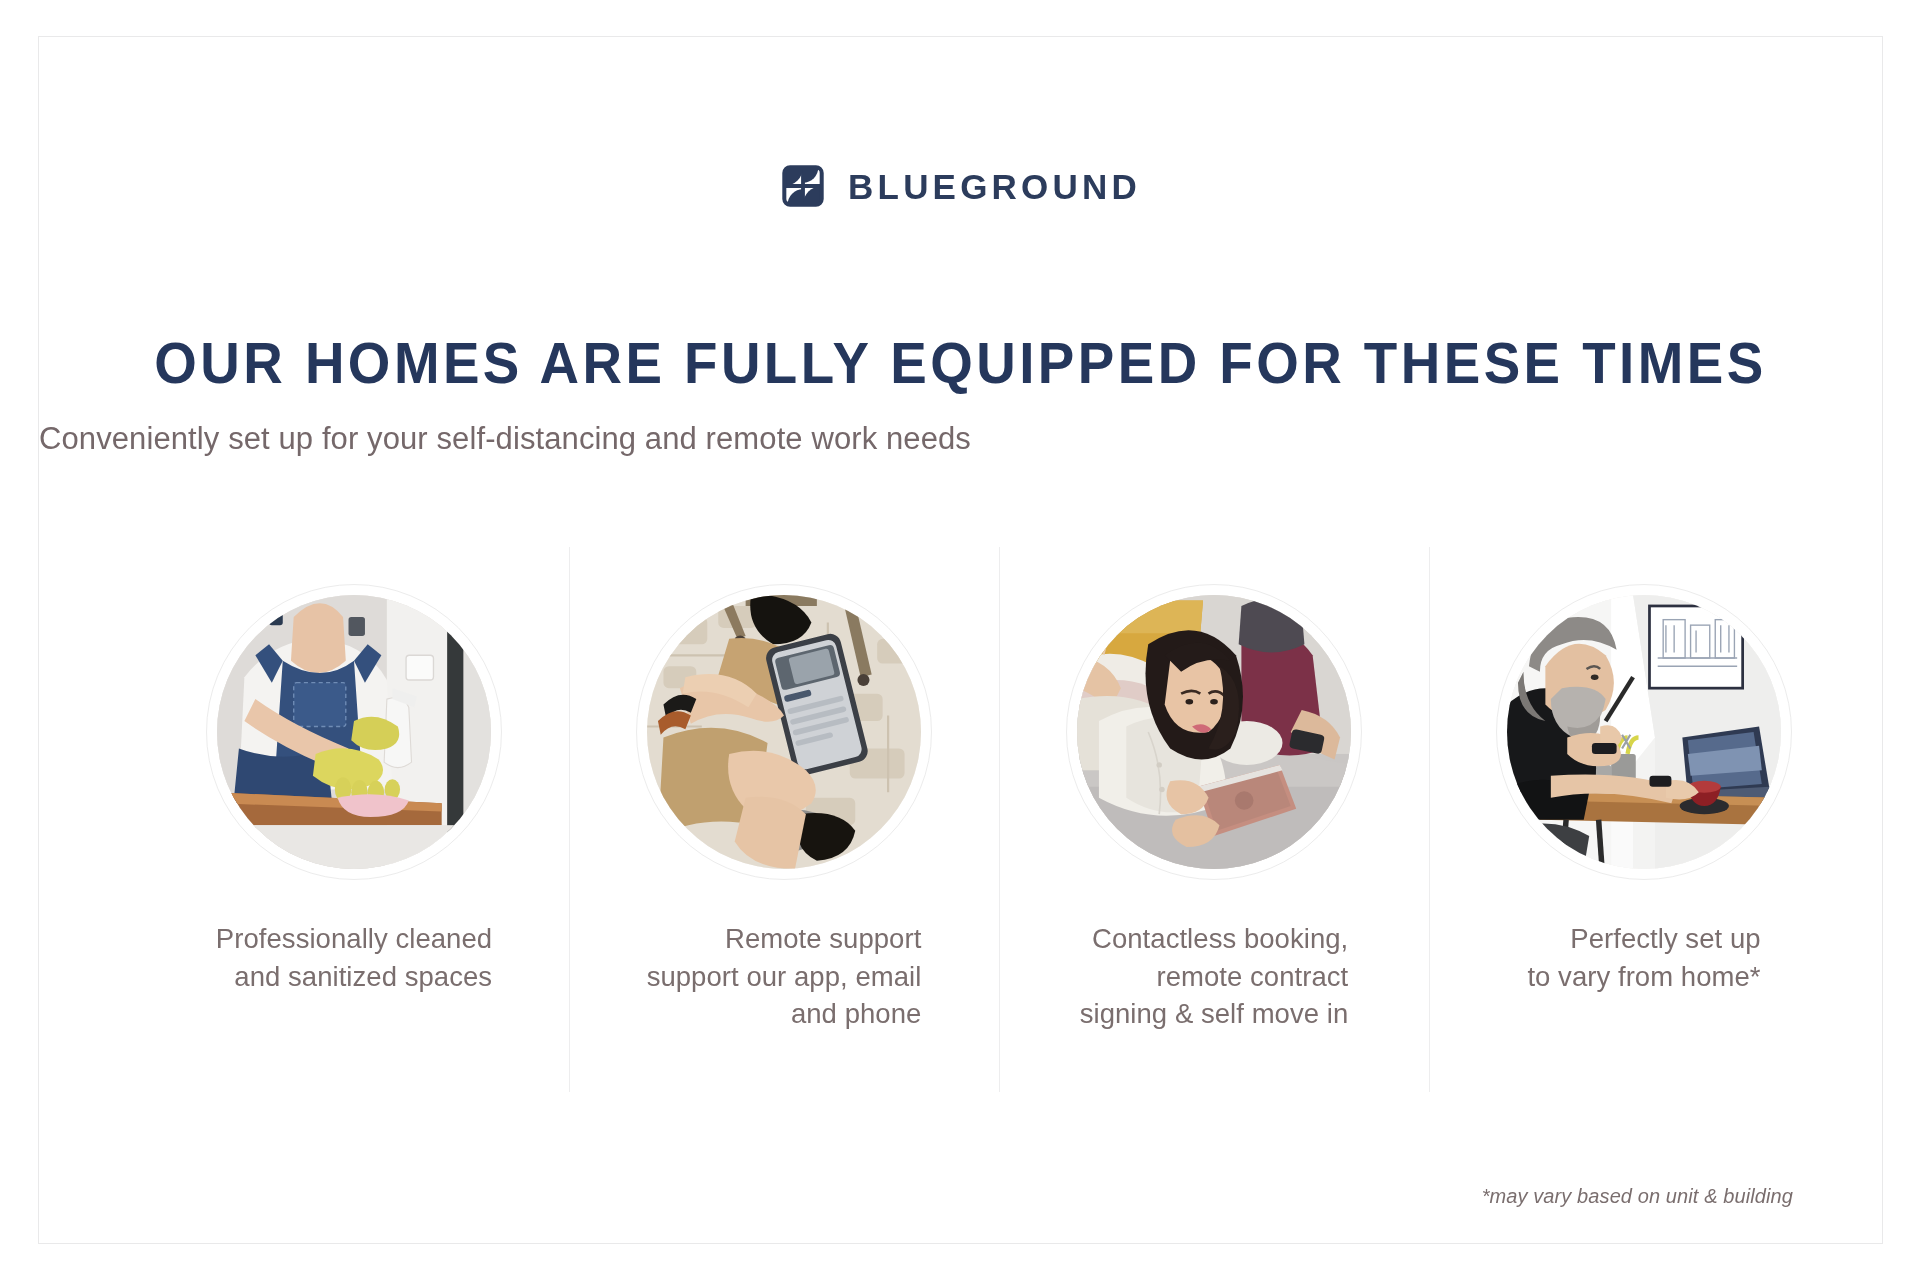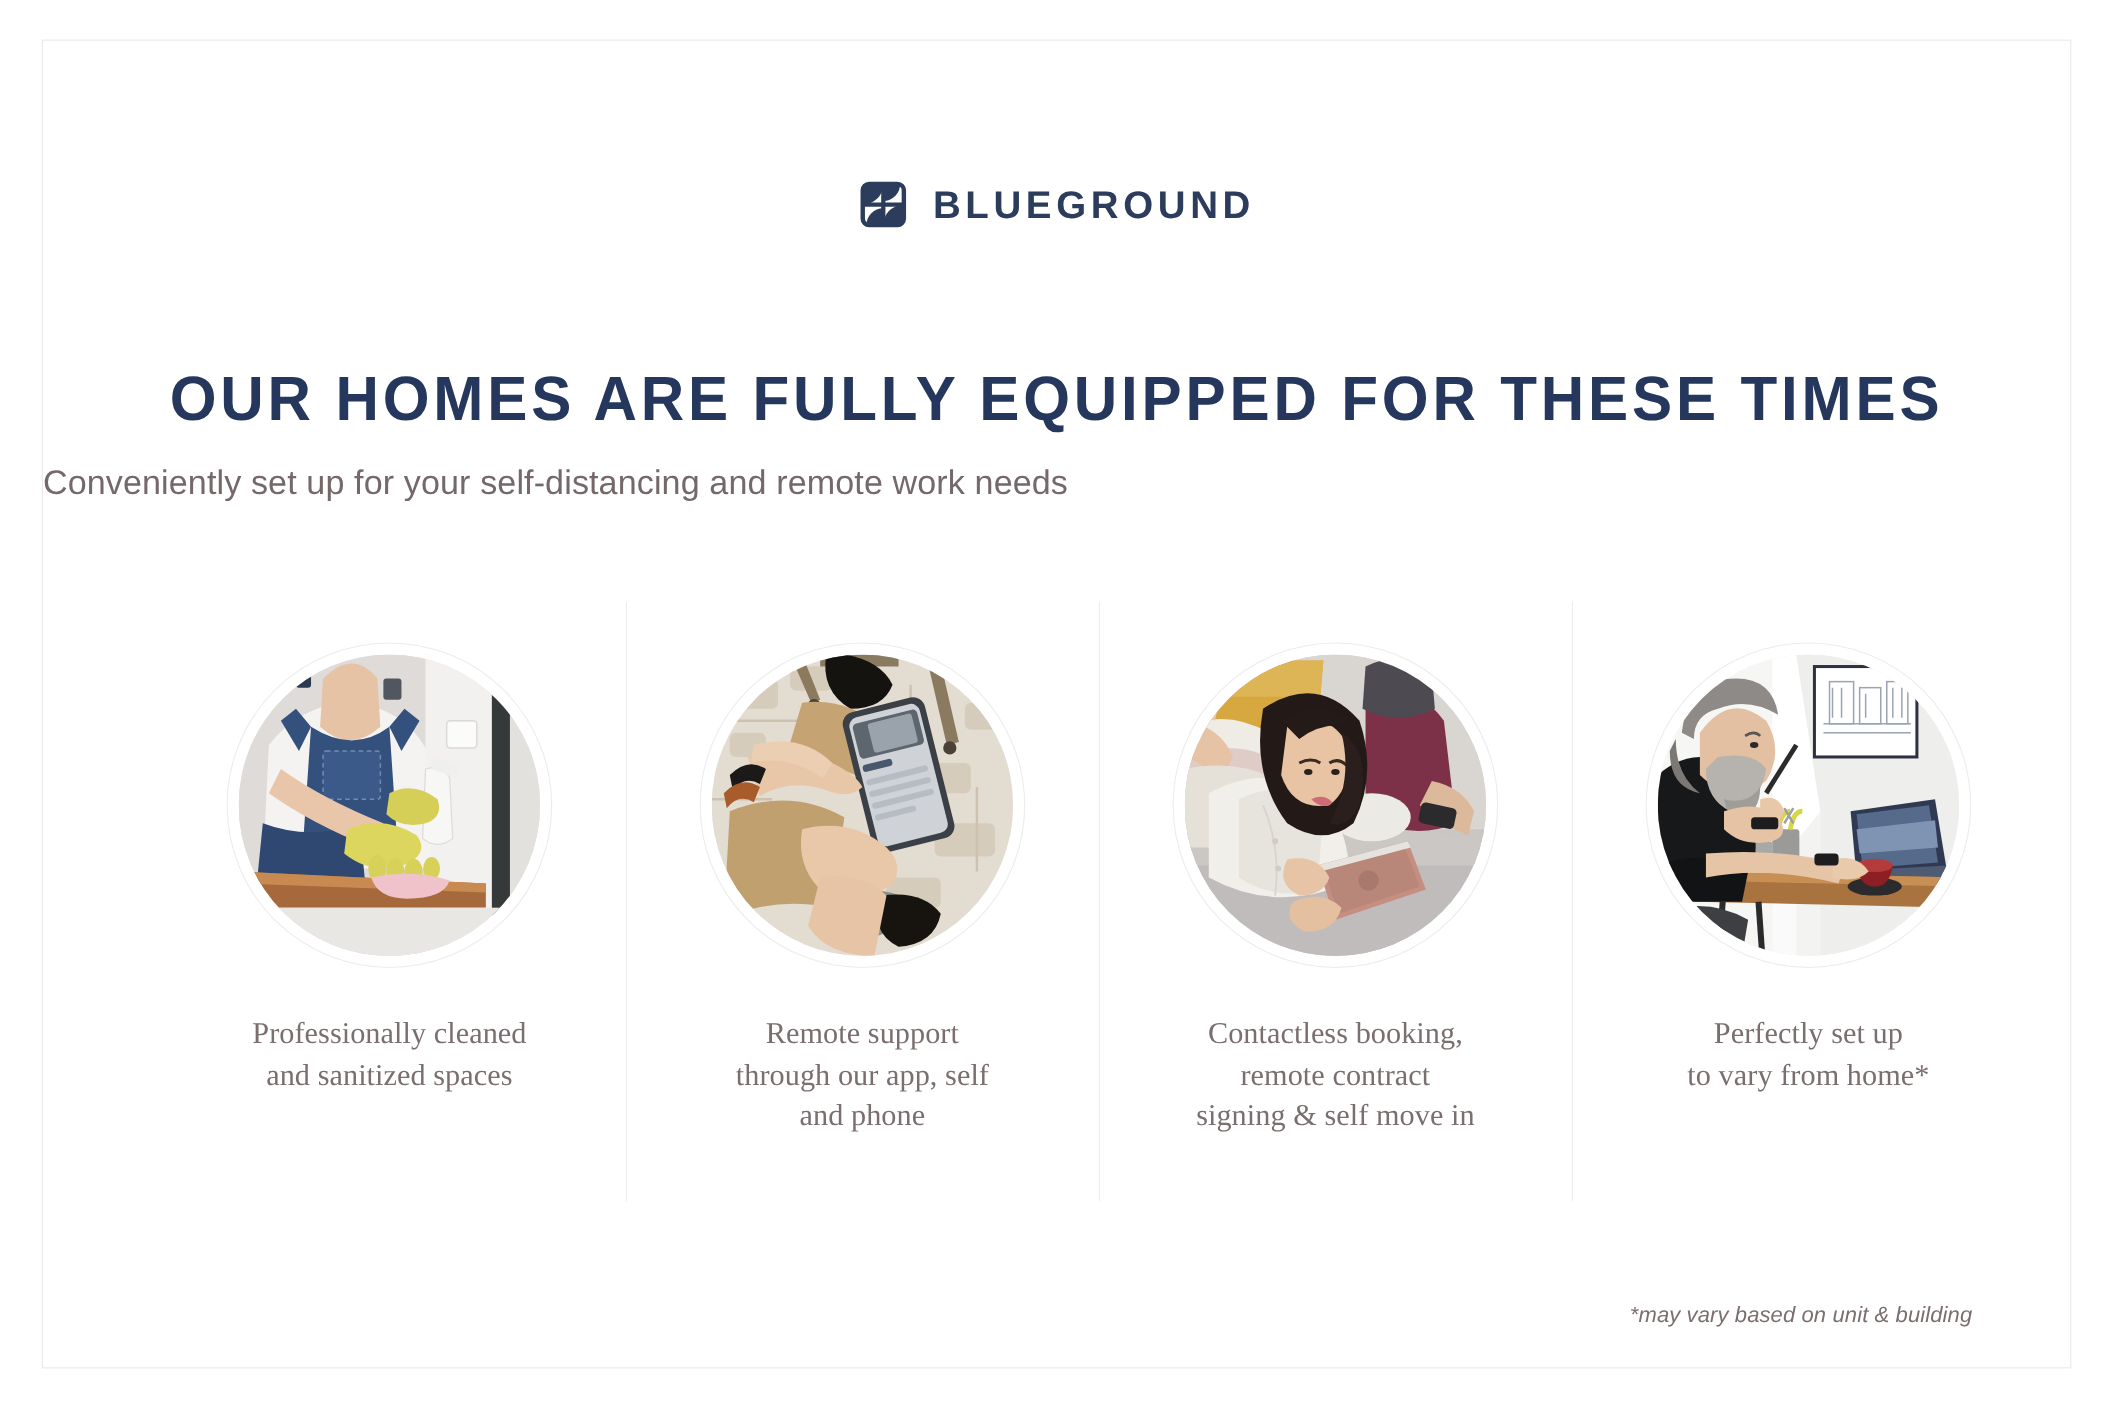--- a/index.html
+++ b/index.html
@@ -133,22 +133,22 @@
     height: 100%;
     border-radius: 50%;
     overflow: hidden;
     position: relative;
     background: #f4f1ee;
   }
   .avatar-inner svg { display: block; width: 100%; height: 100%; }
 
   .caption {
     margin-top: 40px;
-    text-align: center;
-    font-family: Liberation Serif, serif;
+    text-align: right;
+    font-family: Liberation Sans, sans-serif;
     font-size: 27.5px;
     font-weight: 400;
     color: #7a6e6e;
     line-height: 1.37;
     letter-spacing: 0.05px;
     white-space: pre-line;
   }
 
   
   .footnote {
@@ -305,21 +305,21 @@
 
               <path d="M6 40 q6 -6 12 -2 l-2 5 q-5 -3 -9 2 Z" fill="#1b1a18"></path>
               <path d="M4 46 q6 -6 12 -2 l-2 5 q-5 -3 -9 2 Z" fill="#a85c2c"></path>
 
               <path d="M30 58 q16 -4 28 6 q6 6 2 12 q-10 8 -24 2 q-8 -8 -6 -20 Z" fill="#e9c8aa"></path>
               <path d="M36 74 q14 -2 22 6 l-4 20 q-16 0 -22 -10 Z" fill="#e6c4a5"></path>
             </svg>
           </div>
         </div>
         <div class="caption">Remote support
-through our app, self
+support our app, email
 and phone</div>
       </div>
 
       <div class="col">
         <div class="avatar">
           <div class="avatar-inner">
             <svg viewBox="0 0 100 100" preserveAspectRatio="xMidYMid slice" xmlns="http://www.w3.org/2000/svg" aria-hidden="true">
               <rect width="100" height="100" fill="#dedad6"></rect>
 
               <rect x="0" y="0" width="100" height="60" fill="#d9d6d2"></rect>

